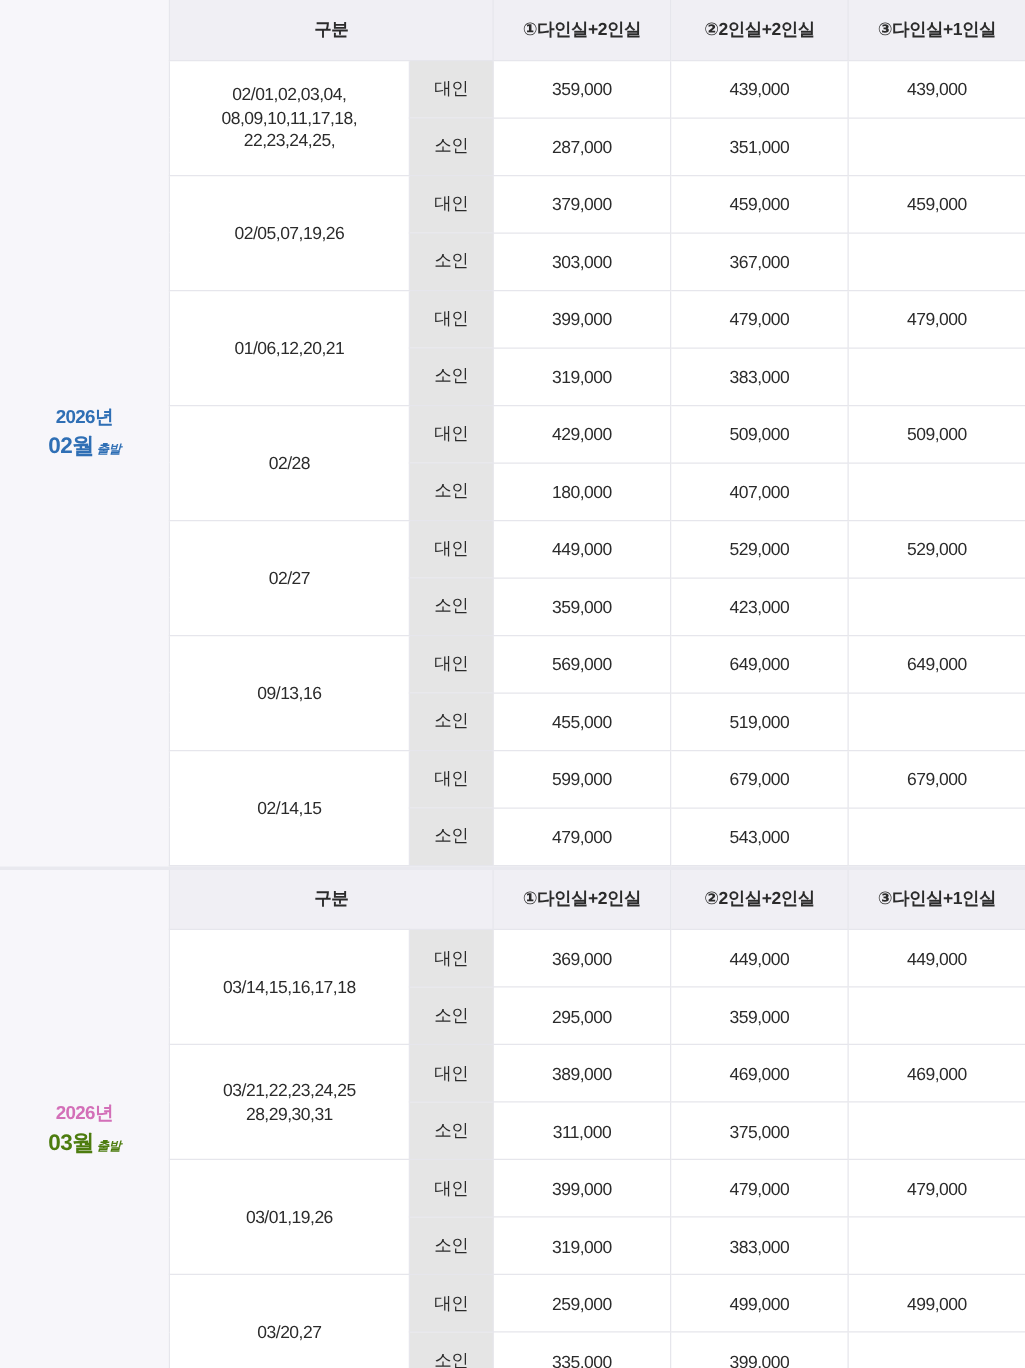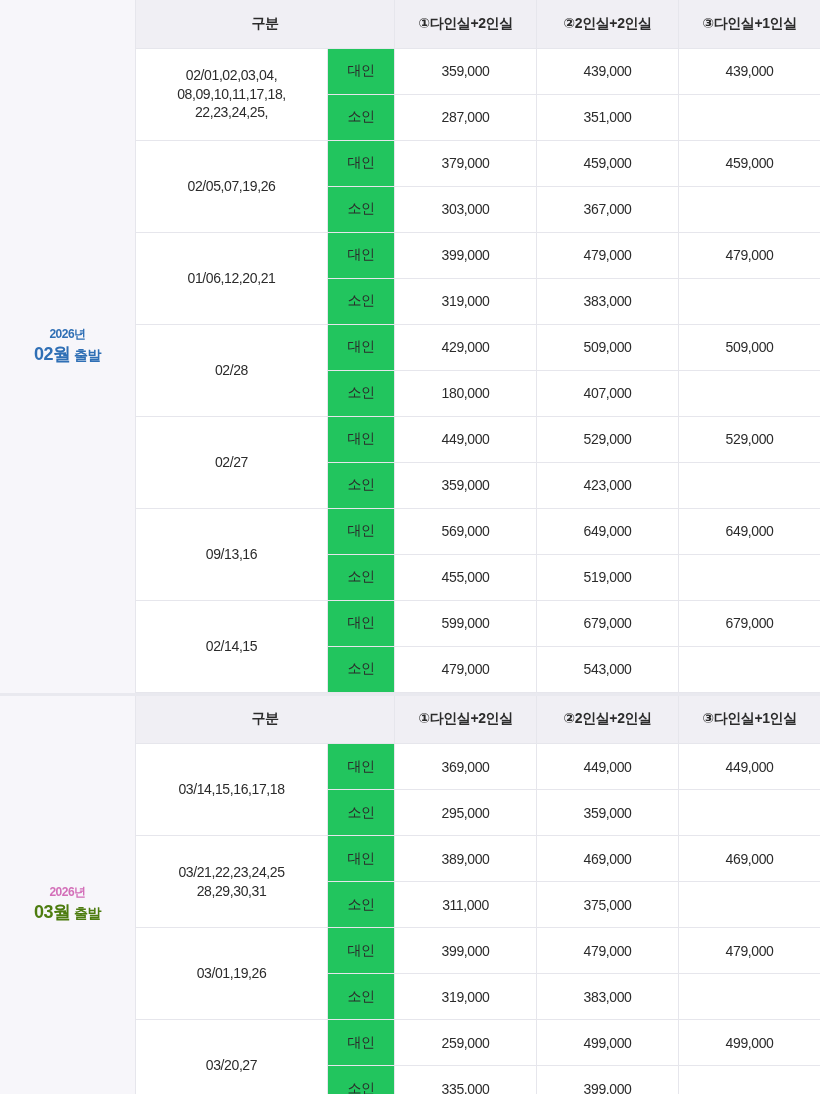--- a/index.html
+++ b/index.html
@@ -25,32 +25,33 @@
     flex: 0 0 135px;
     background: #f7f6fa;
     display: flex;
     align-items: center;
     justify-content: center;
     text-align: center;
     line-height: 1.35;
   }
   .month-label-inner { padding: 4px; }
   .month-year {
-    font-size: 12px;
+    font-size: 15px;
     font-weight: bold;
     letter-spacing: -0.5px;
   }
   .month-name {
     font-size: 18px;
     font-weight: bold;
     letter-spacing: -0.5px;
   }
   .month-name .suffix {
-    font-size: 14px;
+    font-size: 10px;
     font-weight: bold;
+    font-style: italic;
   }
   .tbl-wrap { flex: 1 1 auto; border-radius: 19px; }
   table.price {
     width: 685px;
     border-collapse: collapse;
     table-layout: fixed;
   }
   table.price th, table.price td {
     border: 1px solid #e6e6ec;
     font-size: 14px;
@@ -76,21 +77,21 @@
     font-size: 14px;
     line-height: 1.35;
     color: #222;
     padding: 6px 4px;
     background: #ffffff;
   }
   td.type-cell {
     font-size: 14px;
     color: #222;
     height: 46px;
-    background: #22c55e;
+    background: #e5e5e5;
   }
   td.price-cell {
     font-size: 14.5px;
     color: #1f1f1f;
     height: 46px;
     background: #ffffff;
   }
   td.empty-cell { background: #ffffff; }
 </style>
 </head>

